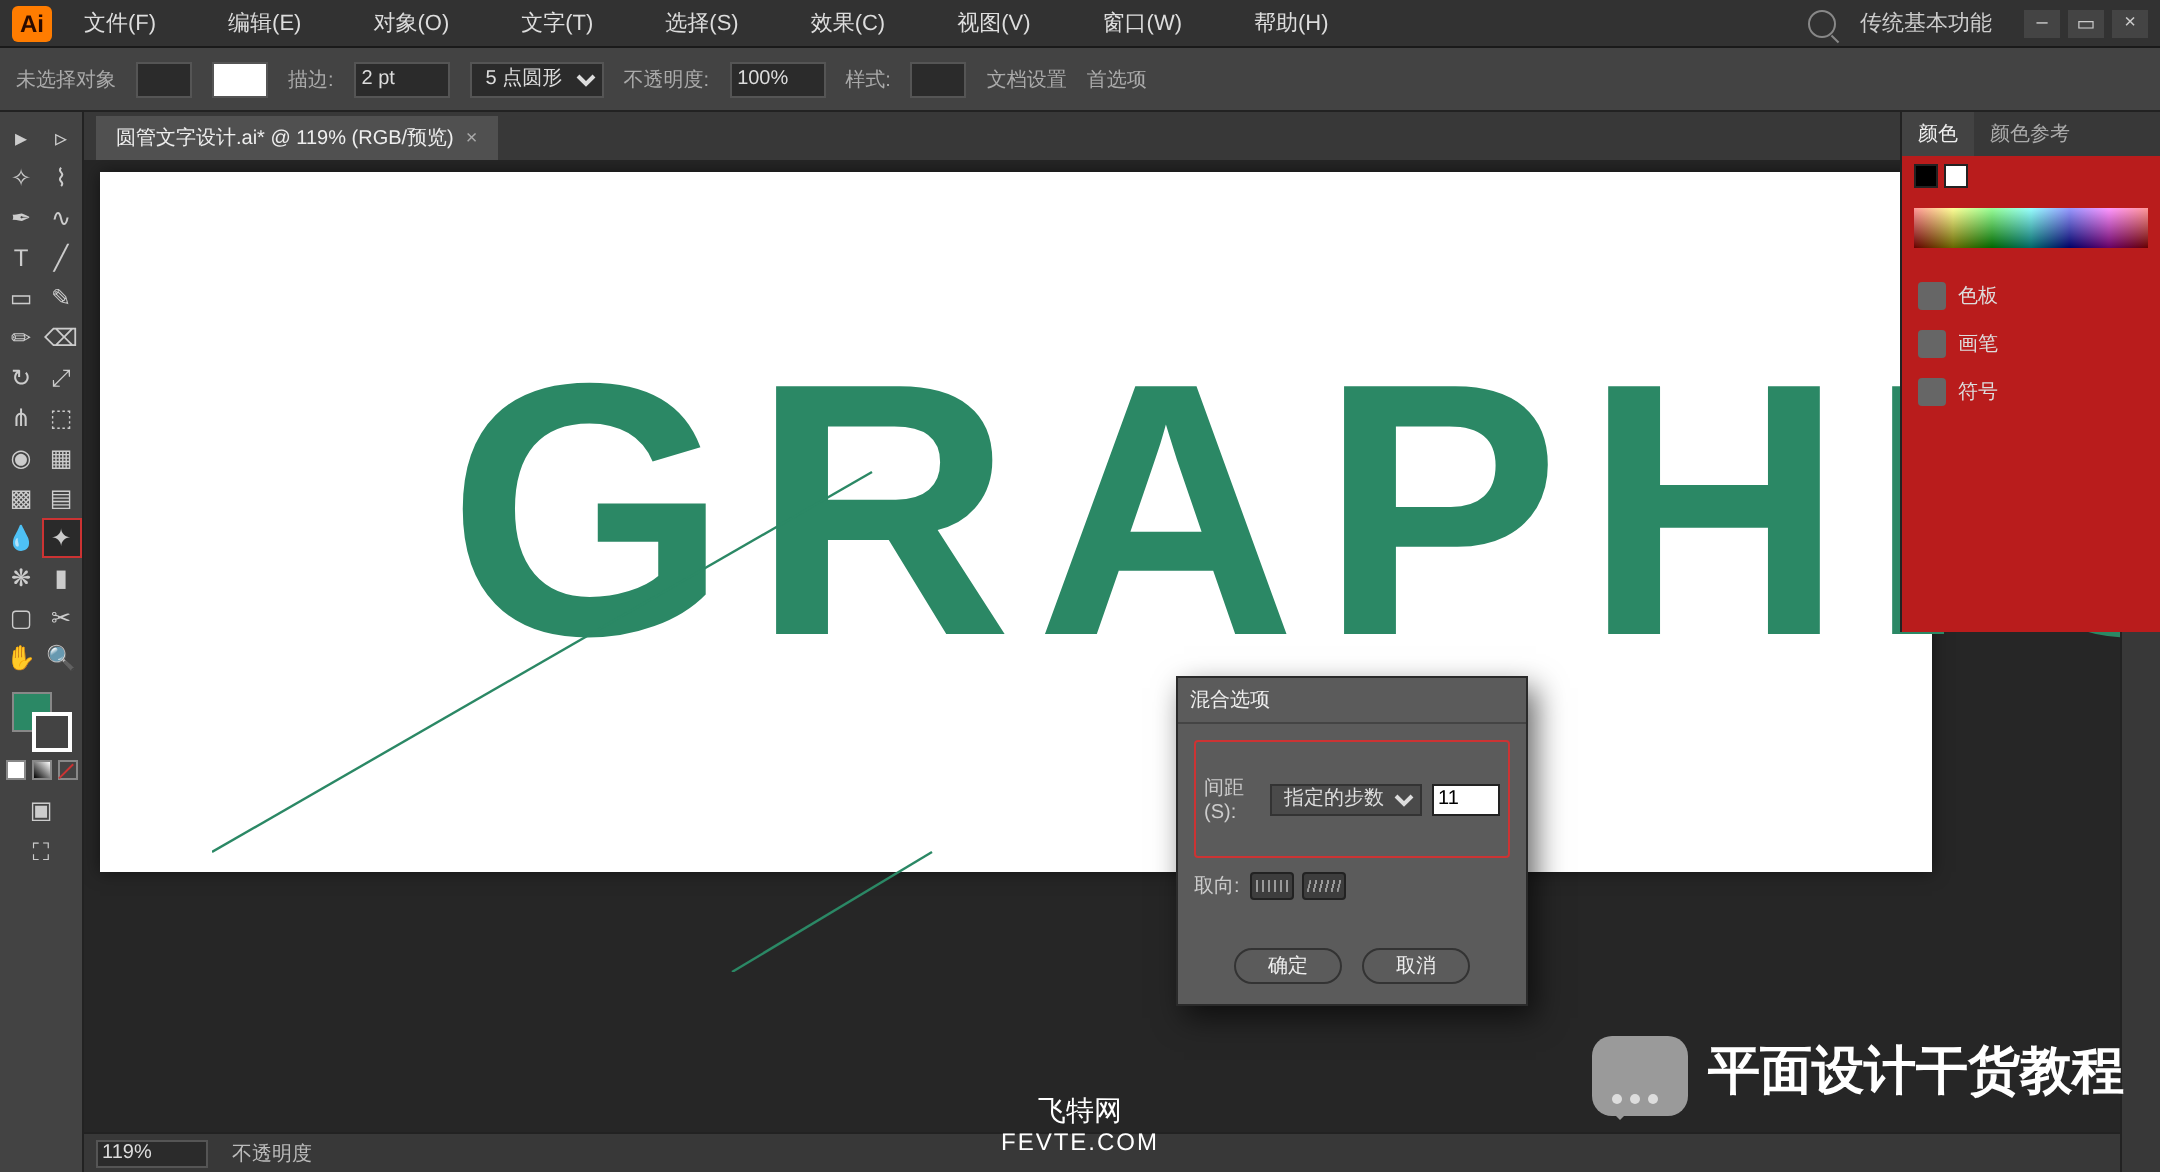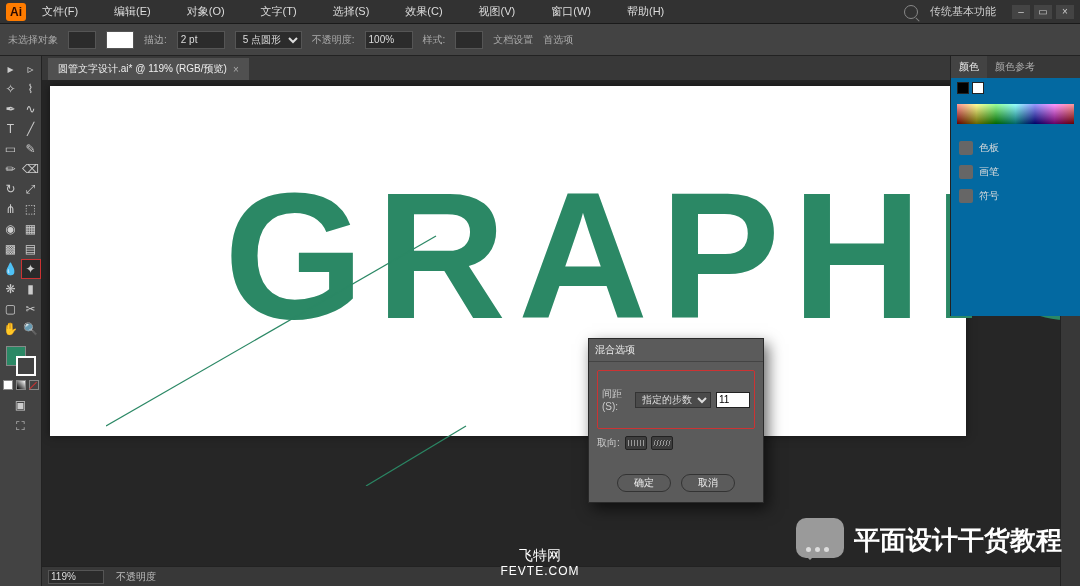--- a/index.html
+++ b/index.html
@@ -54,32 +54,32 @@
 .dlg-orient{display:flex;gap:4px;align-items:center}
 .orient-btn{width:22px;height:14px;background:#3d3d3d;border:1px solid #222;border-radius:2px;position:relative}
 .orient-btn:before{content:"";position:absolute;inset:3px 2px;background:repeating-linear-gradient(90deg,#999 0 1px,transparent 1px 3px)}
 .orient-btn.a2:before{background:repeating-linear-gradient(90deg,#999 0 1px,transparent 1px 3px);transform:skewX(-14deg)}
 .dlg-foot{display:flex;justify-content:center;gap:10px;padding:7px 16px 10px}
 .dlg-btn{width:54px;height:18px;border:1px solid #333;border-radius:9px;background:#5b5b5b;color:#eee;font-size:10px;display:flex;align-items:center;justify-content:center;cursor:pointer}
 .statusbar{height:20px;background:#383838;border-top:1px solid #222;display:flex;align-items:center;padding:0 6px;font-size:10px;color:#bbb;gap:12px}
 .sb-inp{width:56px;height:14px;background:#2b2b2b;border:1px solid #555;color:#ddd;font-size:10px;padding:0 2px}
 .right-dock{width:20px;background:#383838;border-left:1px solid #222;display:flex;flex-direction:column;align-items:center;padding-top:4px;gap:8px}
 .dock-ic{width:14px;height:14px;background:#555;border-radius:2px}
-.panel-col{width:130px;background:#0369a1;border-left:1px solid #222;display:flex;flex-direction:column;position:absolute;right:0;top:56px;height:260px}
+.panel-col{width:130px;background:#b91c1c;border-left:1px solid #222;display:flex;flex-direction:column;position:absolute;right:0;top:56px;height:260px}
 .panel-tabs{display:flex;background:#383838;font-size:10px}
 .ptab{padding:4px 8px;color:#aaa}
 .ptab.act{background:#434343;color:#eee}
 .spectrum{height:20px;background:linear-gradient(90deg,#ff0000,#ffff00,#00ff00,#00ffff,#0000ff,#ff00ff,#ff0000);margin:6px 6px 0;position:relative}
 .spectrum:before{content:"";position:absolute;inset:0;background:linear-gradient(180deg,rgba(255,255,255,.6),rgba(0,0,0,.6))}
 .sw-row{display:flex;gap:3px;padding:4px 6px}
 .sw{width:12px;height:12px;border:1px solid #222}
 .panel2{margin-top:12px}
 .p2-item{display:flex;align-items:center;gap:6px;padding:5px 8px;font-size:10px;color:#ddd;cursor:pointer}
 .p2-ic{width:14px;height:14px;background:#666;border-radius:2px}
-.wm{position:absolute;right:18px;bottom:28px;display:flex;align-items:flex-end;gap:10px;color:#fff;font-size:26px;font-weight:bold;pointer-events:none}
+.wm{position:absolute;right:18px;bottom:28px;display:flex;align-items:flex-start;gap:10px;color:#fff;font-size:26px;font-weight:bold;pointer-events:none}
 .wm .bubble{width:48px;height:40px;background:#9a9a9a;border-radius:10px;position:relative}
 .wm .bubble:after{content:"";position:absolute;bottom:-8px;left:8px;border:6px solid transparent;border-top-color:#9a9a9a}
 .wm .dots{position:absolute;bottom:6px;left:10px;display:flex;gap:4px}
 .wm .dots span{width:5px;height:5px;background:#ddd;border-radius:50%}
 .footer-center{position:absolute;left:50%;bottom:6px;transform:translateX(-50%);text-align:center;color:#fff;font-size:14px;line-height:1.3;pointer-events:none}
 .footer-center .line2{font-size:12px;letter-spacing:1px}
 </style>
 </head>
 <body>
 

